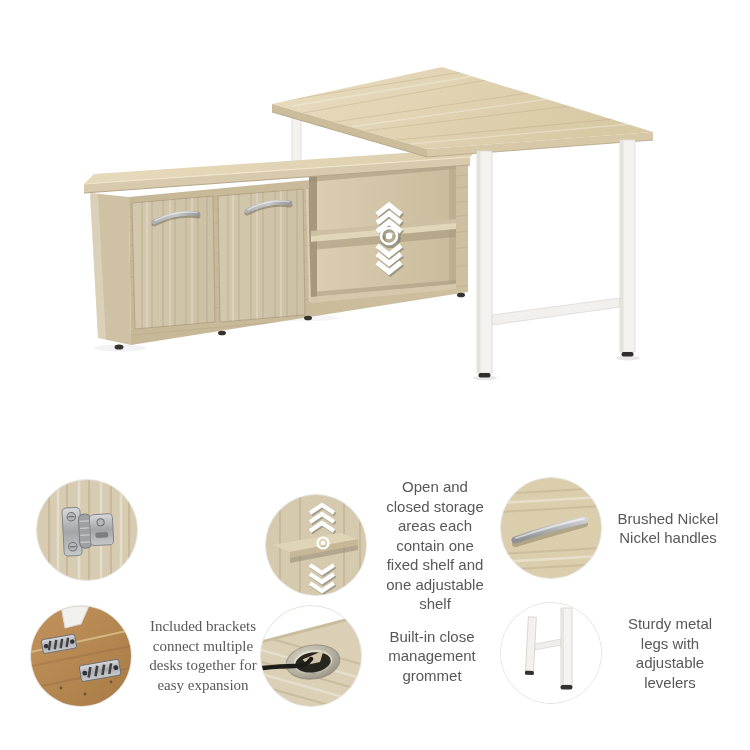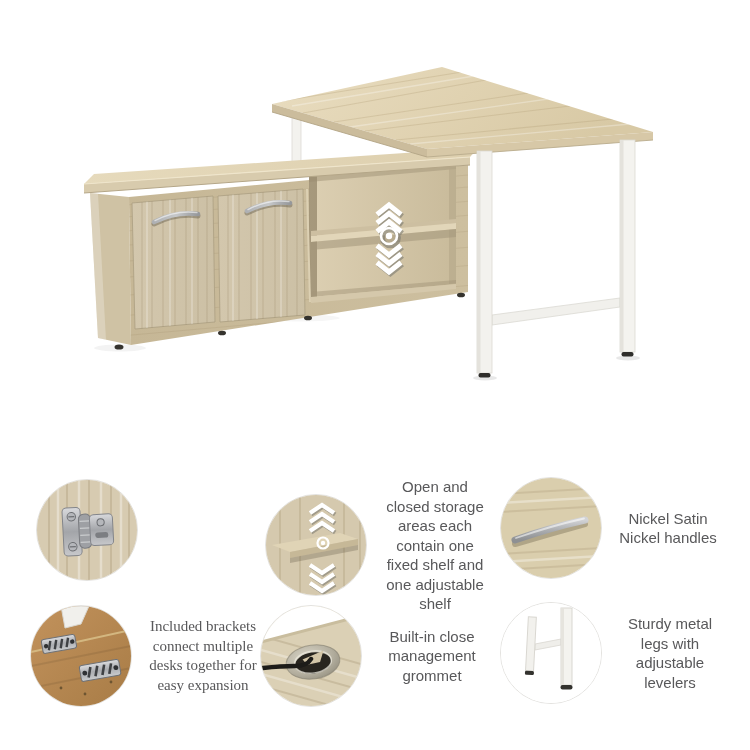--- a/index.html
+++ b/index.html
@@ -335,21 +335,21 @@
         </g>
         <g stroke="rgba(255,255,255,0.35)" stroke-width="2.5">
           <line x1="0" y1="25" x2="100" y2="19"></line>
             <line x1="0" y1="84" x2="100" y2="78"></line>
         </g>
         <path d="M14,66 Q48,56 84,46" fill="none" stroke="rgba(80,70,50,0.30)" stroke-width="6" stroke-linecap="round"></path>
         <path d="M14,62 Q48,50 84,42" fill="none" stroke="url(#nickelBar)" stroke-width="7" stroke-linecap="round"></path>
         <path d="M15,60 Q48,48.5 83,40.5" fill="none" stroke="rgba(255,255,255,0.55)" stroke-width="1.8" stroke-linecap="round"></path>
       </svg>
     </div>
-    <div class="caption">Nickel Satin Nickel handles</div>
+    <div class="caption">Brushed Nickel Nickel handles</div>
   </div>
 
   <div class="feature f4">
     <div class="thumb">
       <svg width="100" height="100" viewBox="0 0 100 100">
         <defs>
           <linearGradient id="caramel" x1="0" y1="0" x2="1" y2="1">
             <stop offset="0" stop-color="#c2925c"></stop>
               <stop offset="1" stop-color="#a87c46"></stop>
           </linearGradient>

